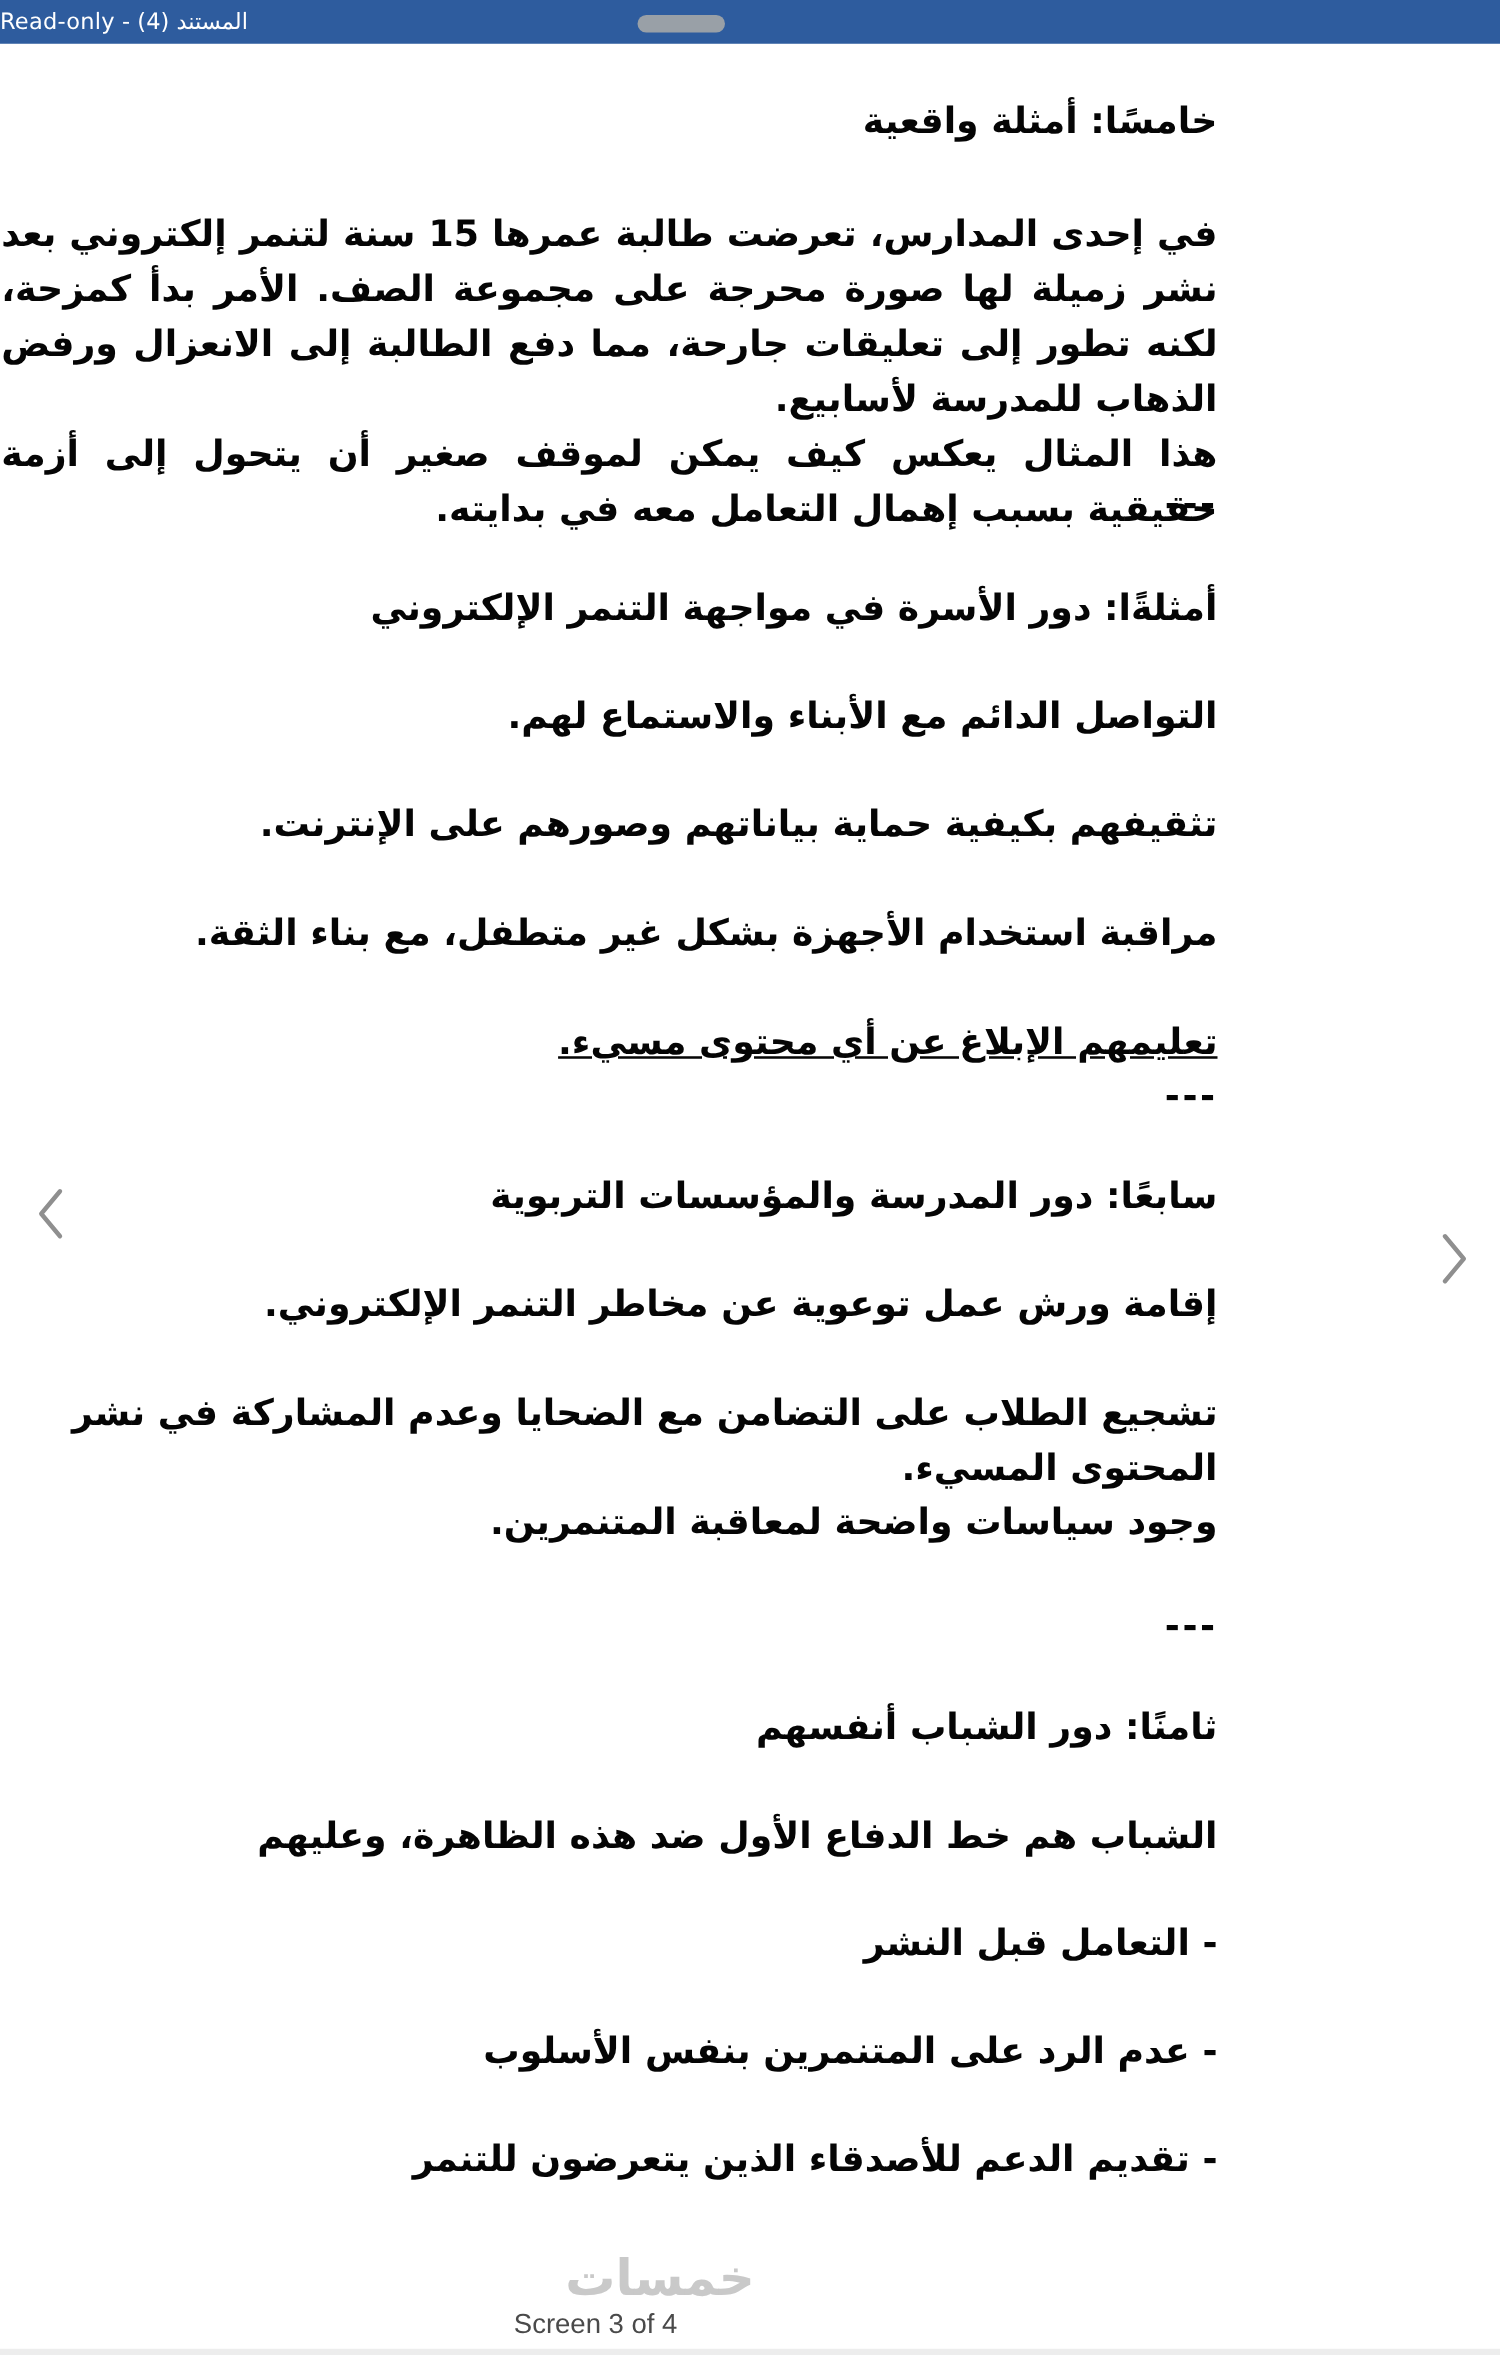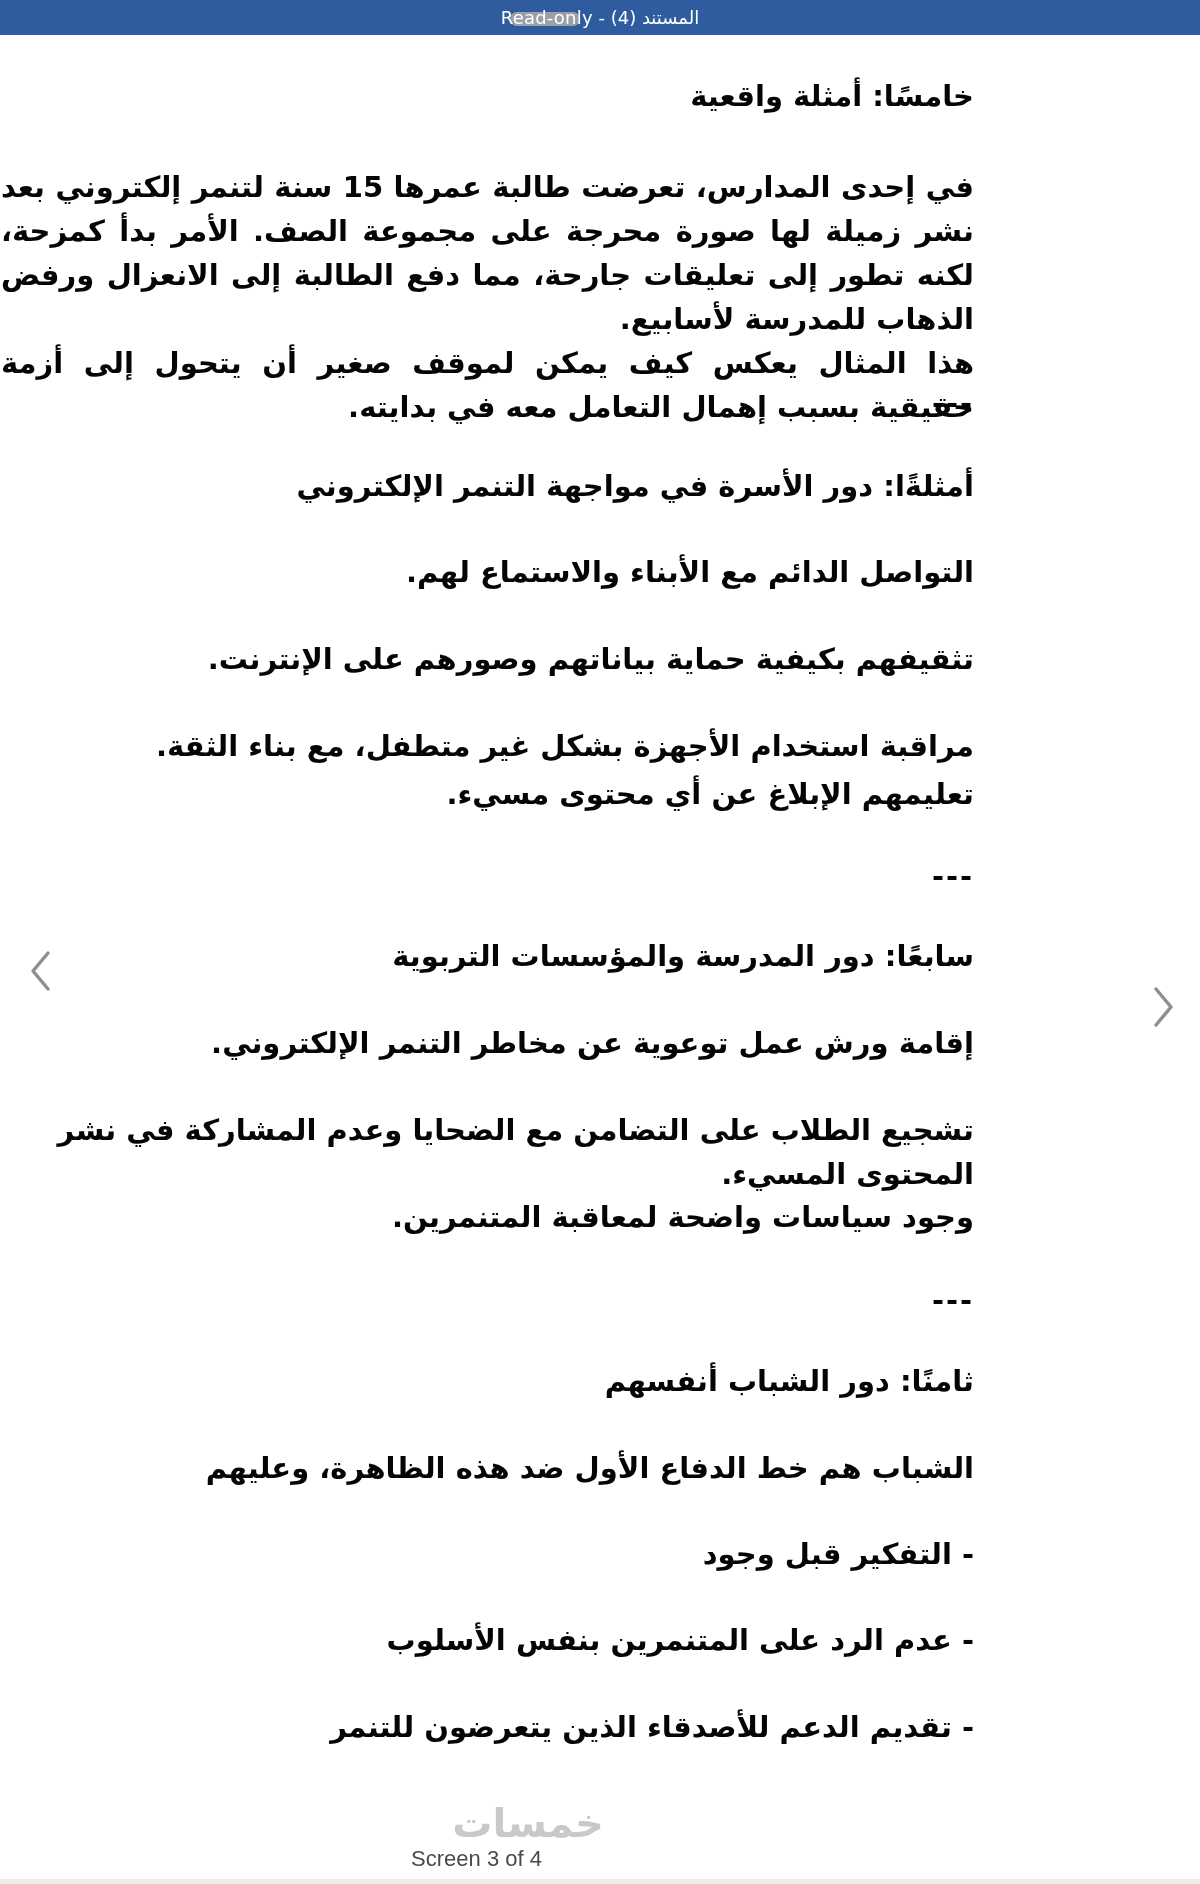--- a/index.html
+++ b/index.html
@@ -4,21 +4,21 @@
 <style>
   html,body{margin:0;padding:0;}
   body{
     width:1200px;height:1884px;position:relative;background:#ffffff;
     font-family:"DejaVu Sans",sans-serif;overflow:hidden;
   }
   
   .titlebar{
     position:absolute;left:0;top:0;width:1200px;height:35px;
     background:#2e5c9e;color:#ffffff;
-    display:flex;align-items:center;justify-content:center;
+    display:flex;align-items:center;justify-content:flex-end;
     font-size:18px;direction:rtl;z-index:5;
   }
   .titlebar .title-text{position:relative;z-index:2;font-weight:400;letter-spacing:.2px;}
   .title-pill{
     position:absolute;left:510px;top:12px;width:70px;height:14px;
     background:#99a0a7;border-radius:8px;z-index:1;
   }
   
   .page{position:absolute;left:0;top:0;width:1088px;height:1884px;}
   .doc-block{
@@ -54,30 +54,30 @@
 
 <div class="page" id="doc-page">
     <div class="doc-block" style="top: 74px;">خامسًا: أمثلة واقعية</div>
     <div class="doc-block doc-para" style="top: 165px;">في إحدى المدارس، تعرضت طالبة عمرها 15 سنة لتنمر إلكتروني بعد نشر زميلة لها صورة محرجة على مجموعة الصف. الأمر بدأ كمزحة، لكنه تطور إلى تعليقات جارحة، مما دفع الطالبة إلى الانعزال ورفض الذهاب للمدرسة لأسابيع.
 هذا المثال يعكس كيف يمكن لموقف صغير أن يتحول إلى أزمة حقيقية بسبب إهمال التعامل معه في بدايته.</div>
     <div class="doc-block doc-sep" style="top: 381px;">---</div>
     <div class="doc-block" style="top: 464px;">أمثلةًا: دور الأسرة في مواجهة التنمر الإلكتروني</div>
     <div class="doc-block" style="top: 550px;">التواصل الدائم مع الأبناء والاستماع لهم.</div>
     <div class="doc-block" style="top: 637px;">تثقيفهم بكيفية حماية بياناتهم وصورهم على الإنترنت.</div>
     <div class="doc-block" style="top: 724px;">مراقبة استخدام الأجهزة بشكل غير متطفل، مع بناء الثقة.</div>
-    <div class="doc-block" style="top: 772px;">تعليمهم الإبلاغ عن أي محتوى مسيء.</div>
+    <div class="doc-block" style="top: 811px; text-decoration: underline;">تعليمهم الإبلاغ عن أي محتوى مسيء.</div>
     <div class="doc-block doc-sep" style="top: 854px;">---</div>
     <div class="doc-block" style="top: 934px;">سابعًا: دور المدرسة والمؤسسات التربوية</div>
     <div class="doc-block" style="top: 1021px;">إقامة ورش عمل توعوية عن مخاطر التنمر الإلكتروني.</div>
     <div class="doc-block" style="top: 1108px;">تشجيع الطلاب على التضامن مع الضحايا وعدم المشاركة في نشر المحتوى المسيء.</div>
     <div class="doc-block" style="top: 1195px;">وجود سياسات واضحة لمعاقبة المتنمرين.</div>
     <div class="doc-block doc-sep" style="top: 1278px;">---</div>
     <div class="doc-block" style="top: 1359px;">ثامنًا: دور الشباب أنفسهم</div>
     <div class="doc-block" style="top: 1446px;">الشباب هم خط الدفاع الأول ضد هذه الظاهرة، وعليهم</div>
-    <div class="doc-block" style="top: 1532px;">- التفكير قبل وجود</div>
+    <div class="doc-block" style="top: 1532px;">- التعامل قبل النشر</div>
     <div class="doc-block" style="top: 1705px;">- تقديم الدعم للأصدقاء الذين يتعرضون للتنمر</div>
     <div class="doc-block" style="top: 1618px;">- عدم الرد على المتنمرين بنفس الأسلوب</div>
   </div>
 
 <div class="chev" style="left:26px;top:948px;">
   <span>
     <svg width="30" height="46" viewBox="0 0 30 46">
       <polyline points="22,5 7,23 22,41" fill="none" stroke="#8f8f8f" stroke-width="3.5" stroke-linecap="round" stroke-linejoin="round"></polyline>
     </svg>
   </span>

